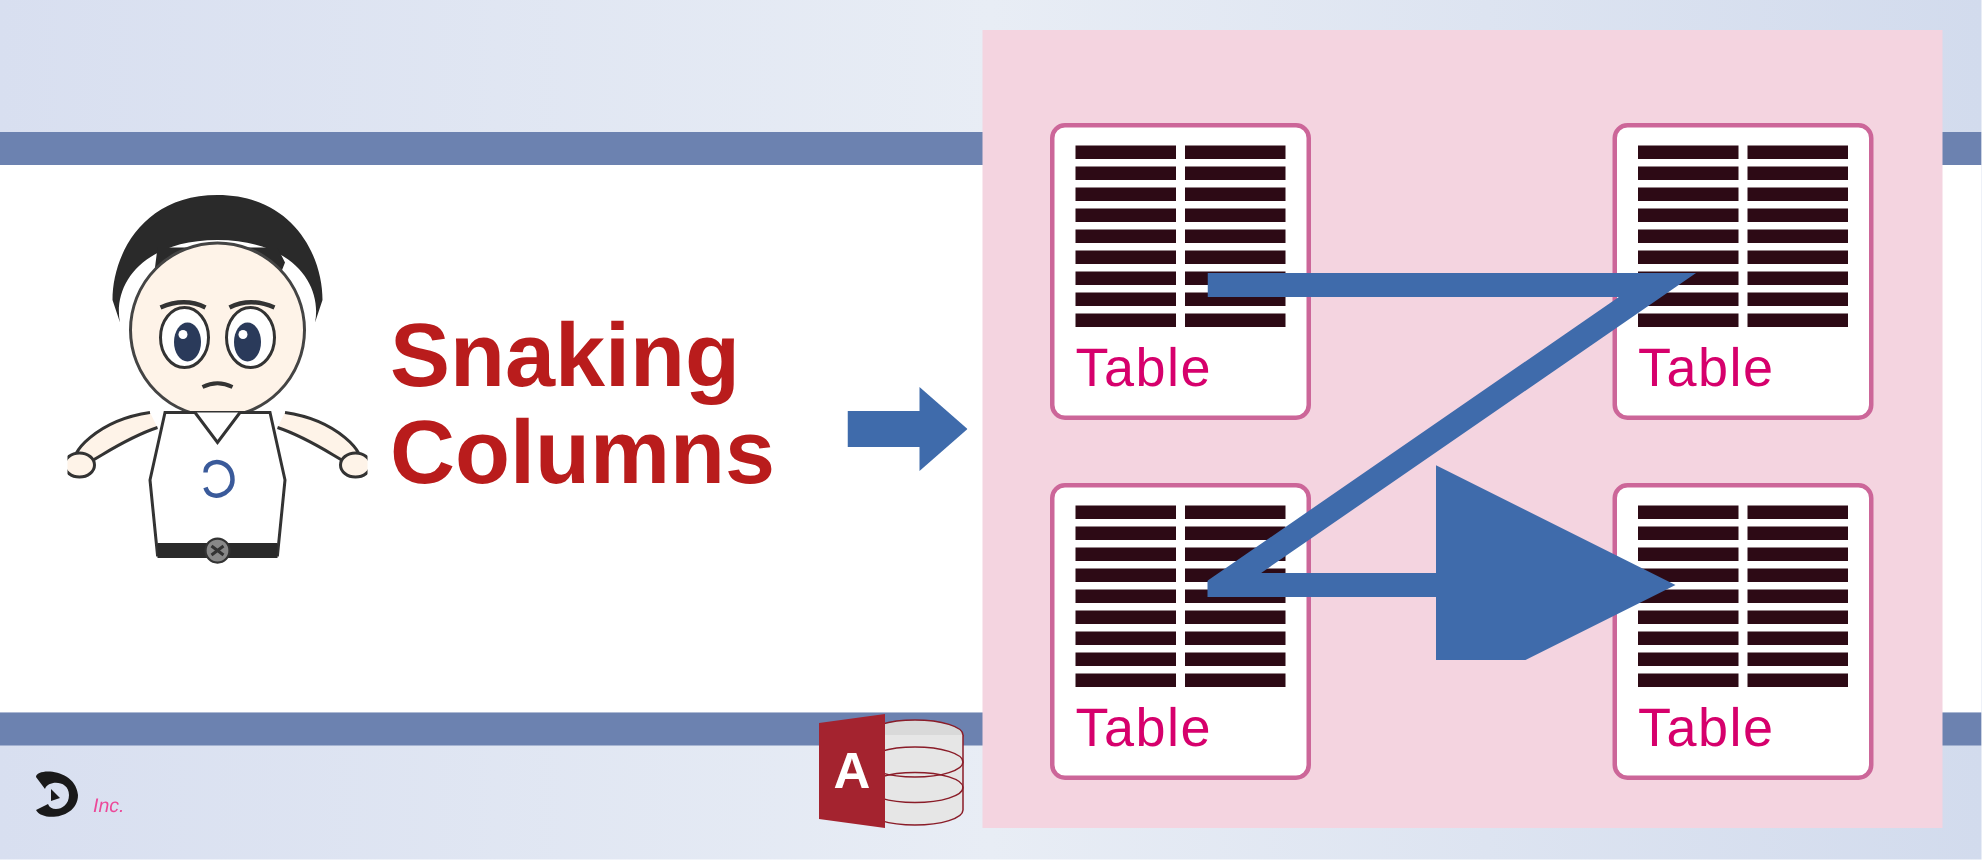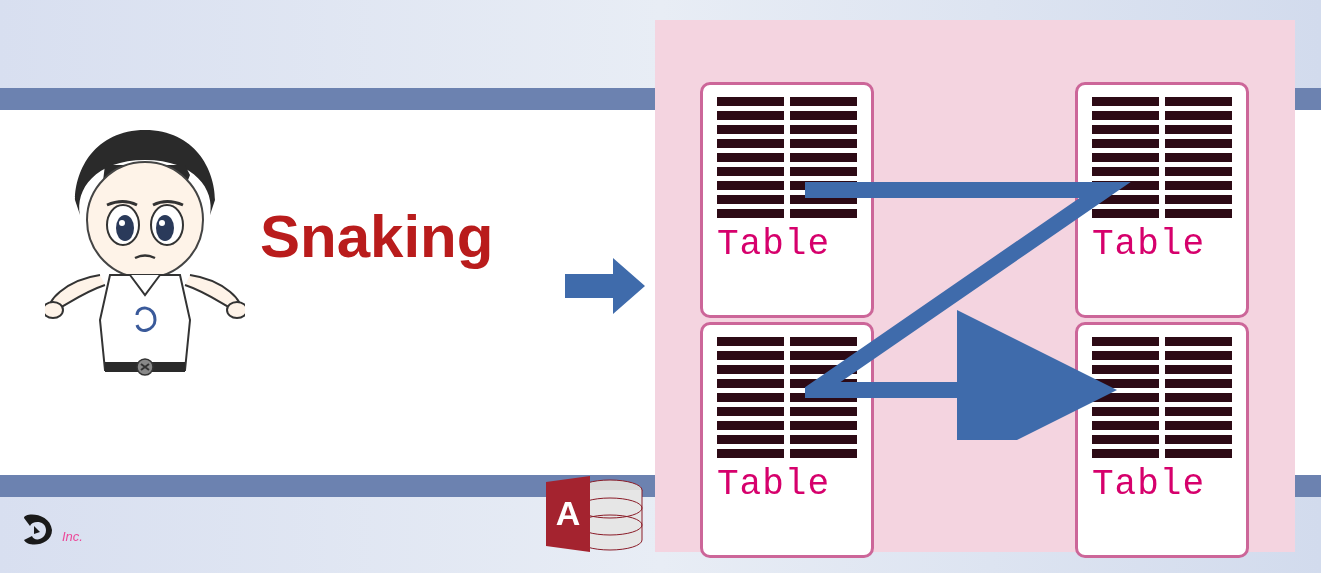--- a/index.html
+++ b/index.html
@@ -72,26 +72,25 @@
   top: 20px;
   left: 655px;
   width: 640px;
   height: 532px;
   background: #f4d4e0;
 }
 
 .table-card {
   position: absolute;
   width: 174px;
-  height: 236px;
+  height: 198px;
   background: #ffffff;
   border: 3px solid #cc6699;
   border-radius: 10px;
   padding: 12px 14px 8px 14px;
-  font-family: Liberation Mono, monospace;
 }
 
 .table-card .rows {
   display: flex;
   flex-direction: column;
   gap: 5px;
 }
 .table-card .row {
   display: flex;
   gap: 6px;
@@ -192,20 +191,21 @@
     <path d="M 92 195 C 92 185 110 185 110 200 C 110 210 95 215 92 205" fill="none" stroke="#3a5a9a" stroke-width="3"></path>
 
     <rect x="60" y="242" width="80" height="10" fill="#2a2a2a"></rect>
     <circle cx="100" cy="247" r="8" fill="#888" stroke="#333" stroke-width="1.5"></circle>
     <path d="M 96 244 L 104 250 M 104 244 L 96 250" stroke="#333" stroke-width="2"></path>
   </svg>
 </div>
 
 <div class="title-text">
   <span>Snaking</span><br>
+  <span>Columns</span>
 </div>
 
 <div class="arrow-right">
   <svg viewBox="0 0 80 56" width="80" height="56">
     <path d="M 0 16 L 48 16 L 48 0 L 80 28 L 48 56 L 48 40 L 0 40 Z" fill="#3f6bab"></path>
   </svg>
 </div>
 
 <div class="pink-box">
 

